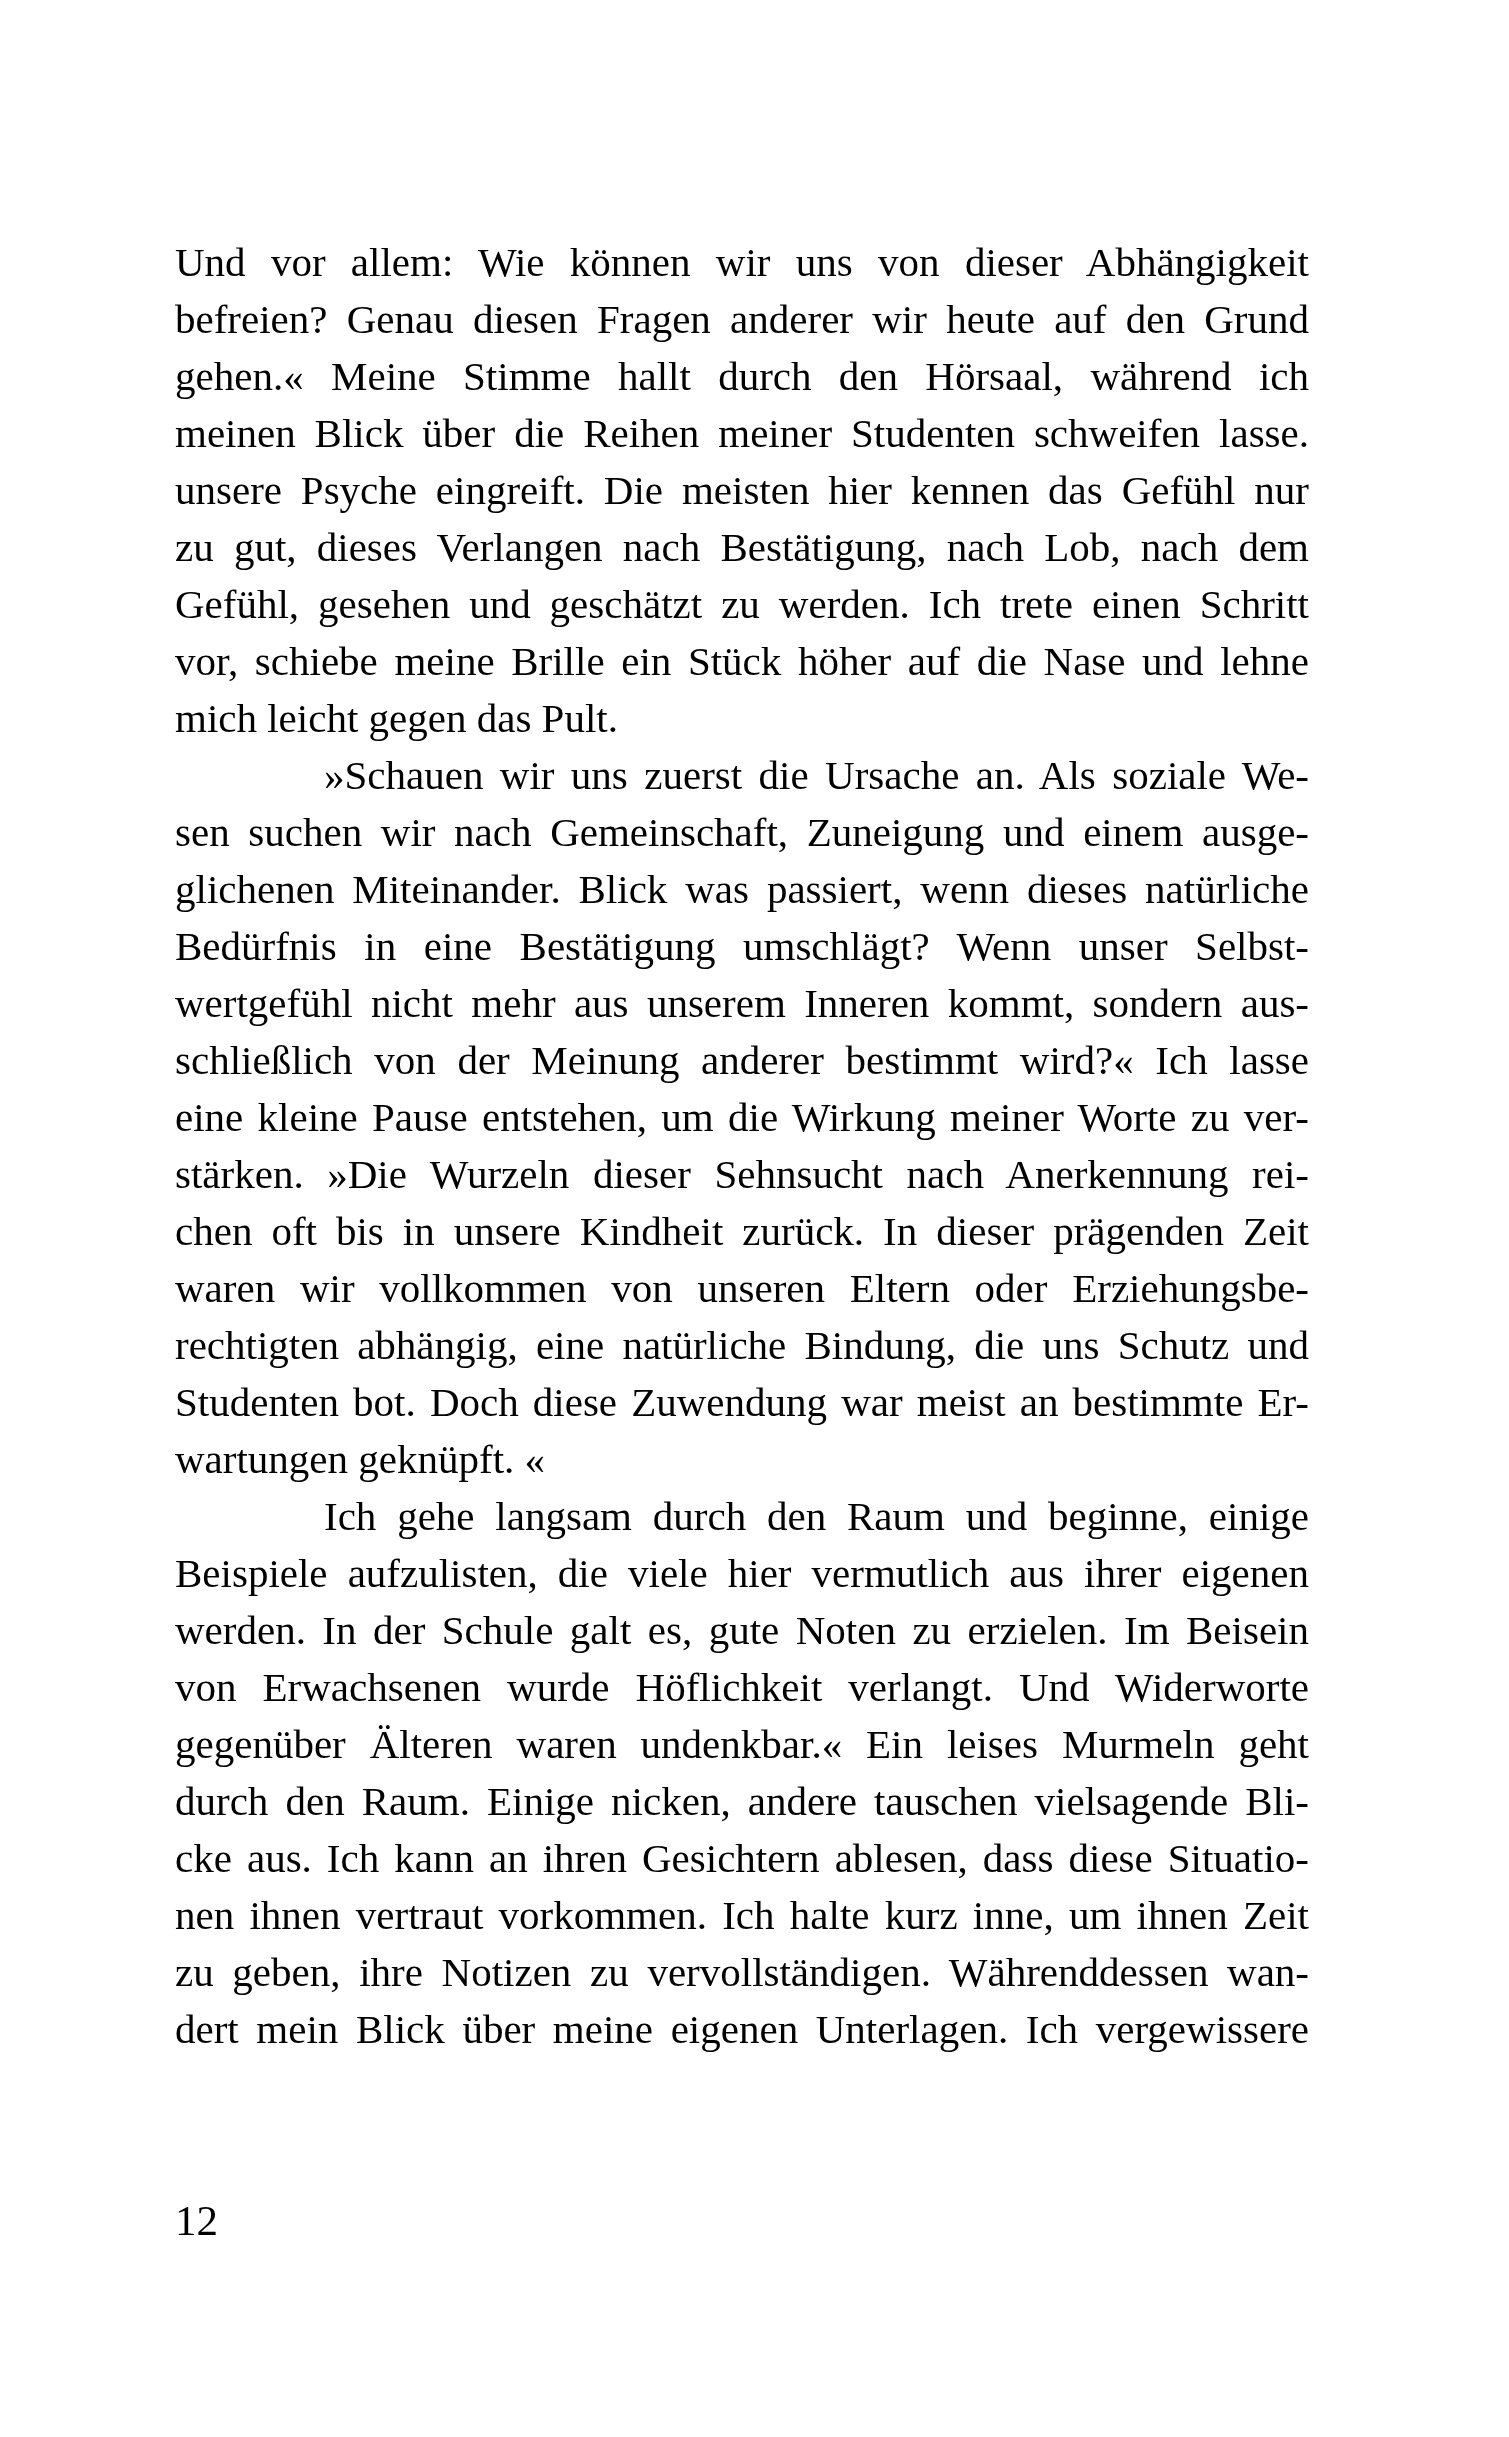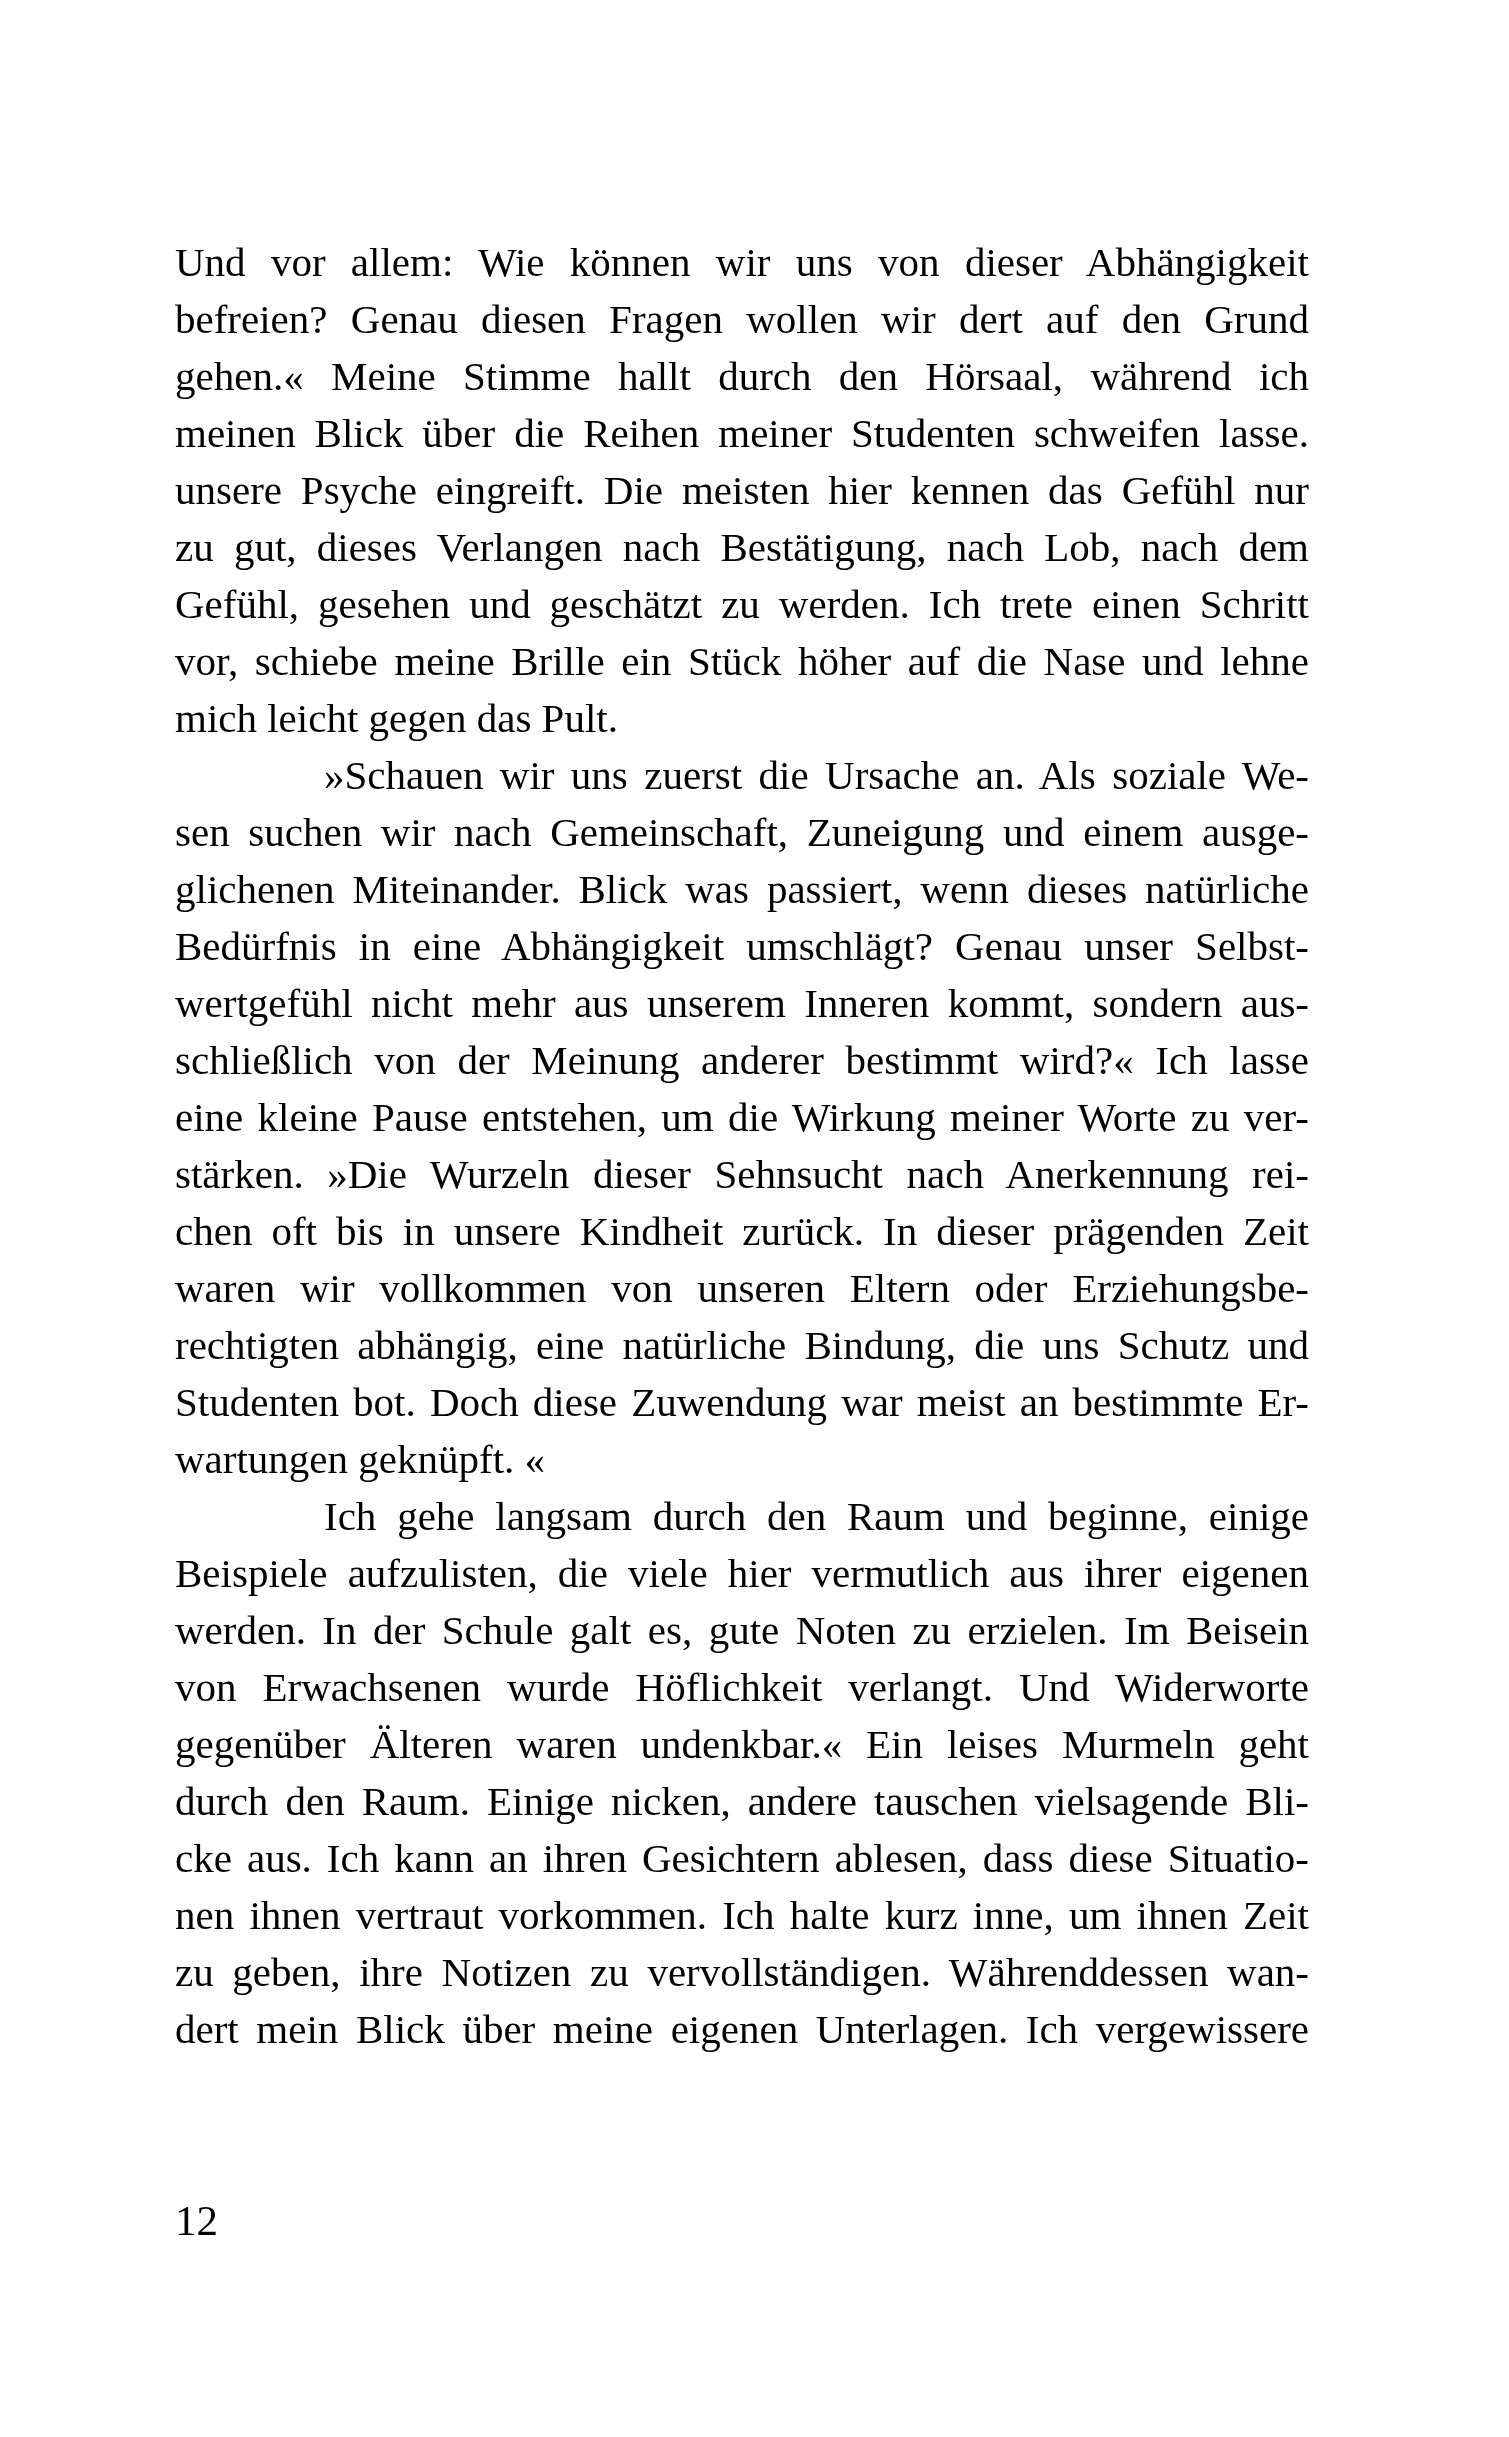--- a/index.html
+++ b/index.html
@@ -48,34 +48,34 @@
     color: #000000;
   }
 </style>
 </head>
 <body>
 
 <div class="page">
   <div class="body-text">
       <div class="paragraph">
         <div class="line">Und vor allem: Wie können wir uns von dieser Abhängigkeit</div>
-        <div class="line">befreien? Genau diesen Fragen wollen wir dert auf den Grund</div>
+        <div class="line">befreien? Genau diesen Fragen anderer wir heute auf den Grund</div>
         <div class="line">gehen.« Meine Stimme hallt durch den Hörsaal, während ich</div>
         <div class="line">meinen Blick über die Reihen meiner Studenten schweifen lasse.</div>
         <div class="line">unsere Psyche eingreift. Die meisten hier kennen das Gefühl nur</div>
         <div class="line">zu gut, dieses Verlangen nach Bestätigung, nach Lob, nach dem</div>
         <div class="line">Gefühl, gesehen und geschätzt zu werden. Ich trete einen Schritt</div>
         <div class="line">vor, schiebe meine Brille ein Stück höher auf die Nase und lehne</div>
         <div class="line para-end">mich leicht gegen das Pult.</div>
       </div>
       <div class="paragraph">
         <div class="line indent">»Schauen wir uns zuerst die Ursache an. Als soziale We-</div>
         <div class="line">sen suchen wir nach Gemeinschaft, Zuneigung und einem ausge-</div>
         <div class="line">glichenen Miteinander. Blick was passiert, wenn dieses natürliche</div>
-        <div class="line">Bedürfnis in eine Abhängigkeit umschlägt? Genau unser Selbst-</div>
+        <div class="line">Bedürfnis in eine Bestätigung umschlägt? Wenn unser Selbst-</div>
         <div class="line">wertgefühl nicht mehr aus unserem Inneren kommt, sondern aus-</div>
         <div class="line">schließlich von der Meinung anderer bestimmt wird?« Ich lasse</div>
         <div class="line">eine kleine Pause entstehen, um die Wirkung meiner Worte zu ver-</div>
         <div class="line">stärken. »Die Wurzeln dieser Sehnsucht nach Anerkennung rei-</div>
         <div class="line">chen oft bis in unsere Kindheit zurück. In dieser prägenden Zeit</div>
         <div class="line">waren wir vollkommen von unseren Eltern oder Erziehungsbe-</div>
         <div class="line">rechtigten abhängig, eine natürliche Bindung, die uns Schutz und</div>
         <div class="line">Studenten bot. Doch diese Zuwendung war meist an bestimmte Er-</div>
         <div class="line para-end">wartungen geknüpft. «</div>
       </div>

